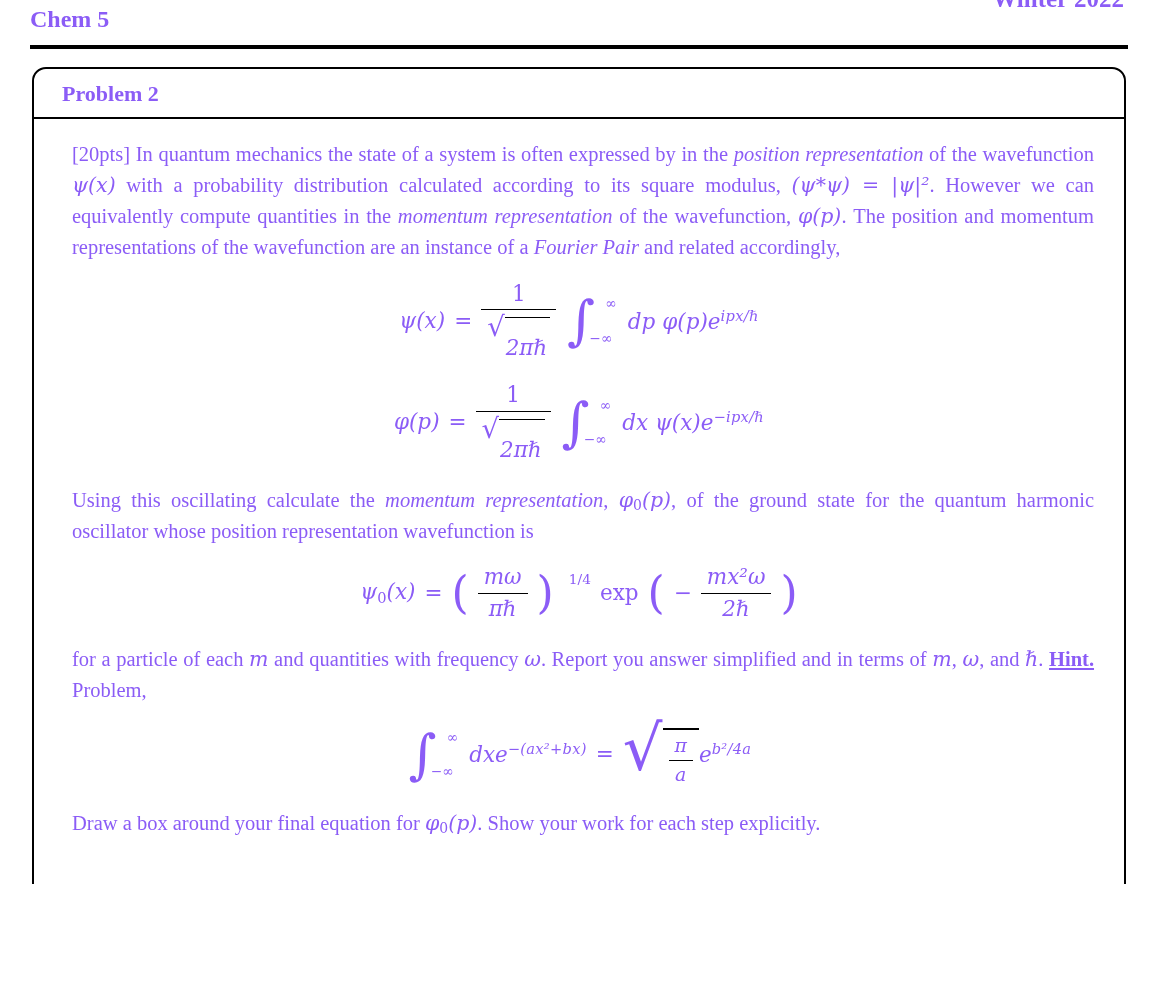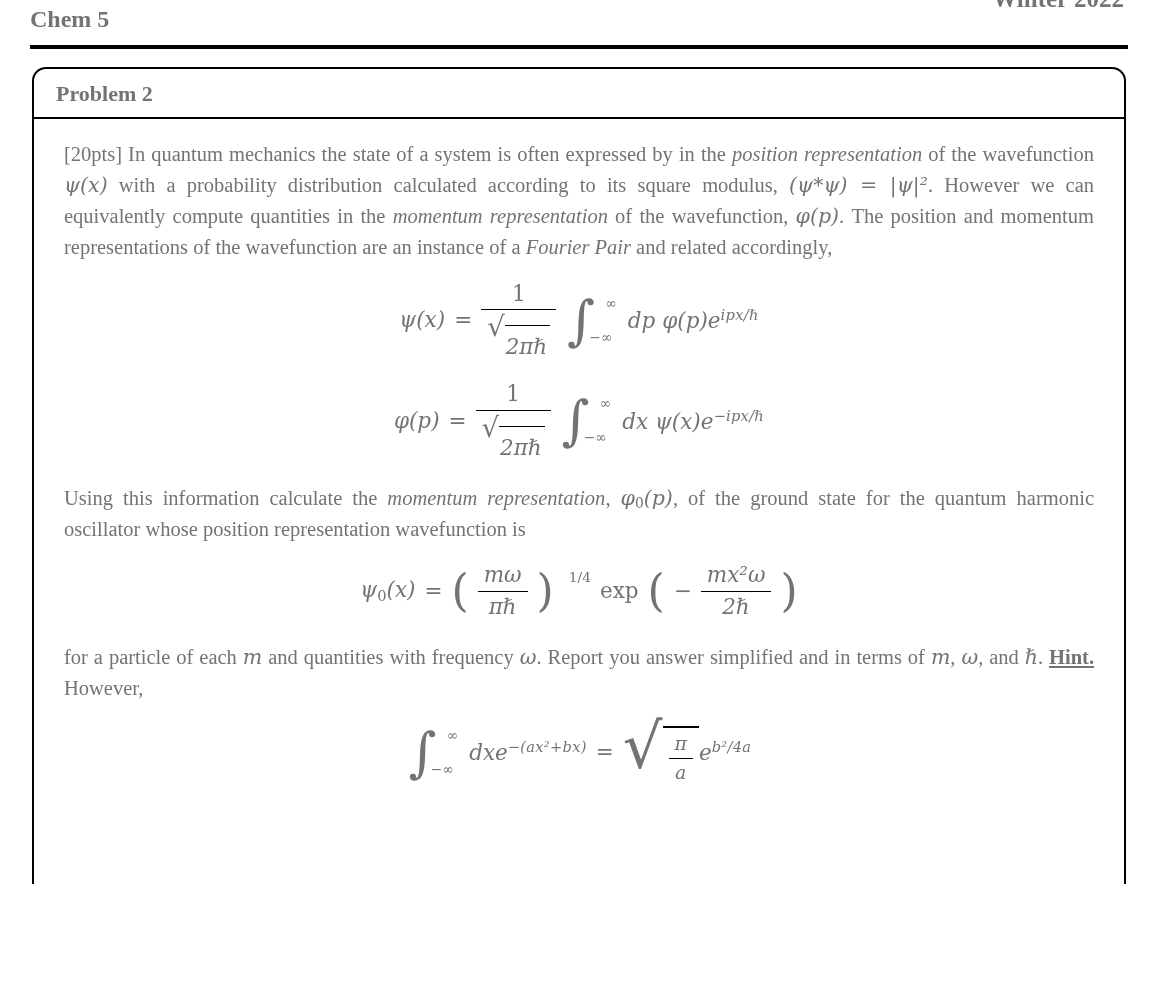--- a/index.html
+++ b/index.html
@@ -1,41 +1,41 @@
 <!DOCTYPE html>
 <html><head>
 <meta charset="utf-8">
 <style>
   * { margin:0; padding:0; box-sizing:border-box; }
   html,body { width:1160px; height:992px; background:#ffffff; overflow:hidden; }
   .page { position:relative; width:1160px; height:884px; overflow:hidden;
-          font-family:"Liberation Serif","DejaVu Serif",serif; color:#737373; }
+          font-family:"Liberation Serif","DejaVu Serif",serif; color:#8b5cf6; }
   .term  { position:absolute; top:-15px; right:36px; font-weight:bold; font-size:25px; }
   .course{ position:absolute; top:6px;  left:30px;  font-weight:bold; font-size:24px; }
   .hrule { position:absolute; top:45px; left:30px; width:1098px; height:4px; background:#000; }
   .pbox  { position:absolute; top:67px; left:32px; width:1094px; height:960px;
            border:2px solid #000; border-radius:14px; background:#fff; }
-  .ptitle{ font-size:22px; font-weight:bold; padding:12px 22px 10px; border-bottom:2px solid #000; }
+  .ptitle{ font-size:22px; font-weight:bold; padding:12px 28px 10px; border-bottom:2px solid #000; }
   .pbody { padding:20px 30px 0; font-size:20.5px; line-height:1.52; text-align:justify; }
-  p.para { margin:0 0 4px 0; }
+  p.para { margin:0 0 4px 8px; }
   .it { font-style:italic; }
   .bold { font-weight:bold;text-decoration:underline; }
   .m  { font-family:"DejaVu Serif","DejaVu Sans",serif; font-style:italic; }
   .mu { font-family:"DejaVu Serif","DejaVu Sans",serif; font-style:normal; }
   .sb { font-size:0.68em; vertical-align:-0.25em; font-style:normal; }
   .sup{ font-size:0.68em; vertical-align:0.58em; letter-spacing:0.3px; }
   .eq { display:flex; justify-content:center; align-items:center; gap:9px;
         margin:18px 0 22px; font-size:21.5px; line-height:1.15; }
   .grp { white-space:nowrap; }
   .frac { display:inline-flex; flex-direction:column; align-items:stretch; text-align:center; }
   .frac .num { border-bottom:1.6px solid #000; padding:0 6px 3px; }
   .frac .den { display:flex; justify-content:center; padding:3px 6px 0; }
   .radexpr { display:inline-flex; align-items:flex-start; }
   .radsign { font-size:1.28em; line-height:0.95; }
-  .radarg  { border-top:1.6px solid #000; padding:9px 3px 0 1px; margin-top:12px; }
+  .radarg  { border-top:1.6px solid #000; padding:18px 3px 0 1px; margin-top:4px; }
   .intgrp { display:inline-flex; align-items:center; margin:0 2px; }
   .intsign{ font-size:2.5em; line-height:1; }
   .lims { display:inline-flex; flex-direction:column; justify-content:space-between;
           height:54px; font-size:0.64em; margin-left:1px; padding:2px 0; }
   .lim-up { margin-left:9px; }
   .lim-lo { margin-left:-7px; }
   .paren { font-size:2.05em; line-height:1; font-family:"DejaVu Serif",serif; font-style:normal; }
   .pow { font-size:0.64em; vertical-align:1.8em; margin-left:15px; }
   .cluster { display:inline-flex; align-items:center; }
   .bigradsign { font-size:2.9em; line-height:0.8; }
@@ -95,42 +95,42 @@
         <span class="intgrp">
           <span class="intsign mu">∫</span>
           <span class="lims">
               <span class="lim-up mu">∞</span>
               <span class="lim-lo mu">−∞</span>
             </span>
         </span>
         <span class="grp"><span class="m">dx ψ(x)e</span><span class="m sup">−ipx/ℏ</span></span>
       </div>
 
-      <p class="para"><span>Using this information calculate the </span><span class="it">momentum representation</span><span>, </span><span class="grp"><span class="m">φ</span><span class="sb mu">0</span><span class="m">(p)</span></span><span>, of the ground state for the quantum harmonic oscillator whose position representation wavefunction is</span></p>
+      <p class="para"><span>Using this oscillating calculate the </span><span class="it">momentum representation</span><span>, </span><span class="grp"><span class="m">φ</span><span class="sb mu">0</span><span class="m">(p)</span></span><span>, of the ground state for the quantum harmonic oscillator whose position representation wavefunction is</span></p>
 
       <div class="eq">
         <span class="grp"><span class="m">ψ</span><span class="sb mu">0</span><span class="m">(x)</span></span>
         <span class="mu">=</span>
         <span class="paren">(</span>
         <span class="frac">
           <span class="num m">mω</span>
           <span class="den m">πℏ</span>
         </span>
         <span class="grp"><span class="paren">)</span><span class="mu pow">1/4</span></span>
         <span class="mu">exp</span>
         <span class="paren">(</span>
         <span class="mu">−</span>
         <span class="frac">
           <span class="num m">mx²ω</span>
           <span class="den m">2ℏ</span>
         </span>
         <span class="paren">)</span>
       </div>
 
-      <p class="para"><span>for a particle of each </span><span class="m">m</span><span> and quantities with frequency </span><span class="m">ω</span><span>. Report you answer simplified and in terms of </span><span class="m">m</span><span>, </span><span class="m">ω</span><span>, and </span><span class="m">ℏ</span><span>. </span><span class="bold">Hint.</span><span> However,</span></p>
+      <p class="para"><span>for a particle of each </span><span class="m">m</span><span> and quantities with frequency </span><span class="m">ω</span><span>. Report you answer simplified and in terms of </span><span class="m">m</span><span>, </span><span class="m">ω</span><span>, and </span><span class="m">ℏ</span><span>. </span><span class="bold">Hint.</span><span> Problem,</span></p>
 
       <div class="eq">
         <span class="intgrp">
           <span class="intsign mu">∫</span>
           <span class="lims">
               <span class="lim-up mu">∞</span>
               <span class="lim-lo mu">−∞</span>
             </span>
         </span>
         <span class="grp"><span class="m">dxe</span><span class="m sup">−(ax²+bx)</span></span>
@@ -140,16 +140,17 @@
               <span class="bigradsign mu">√</span>
               <span class="bigradarg"><span class="frac">
                   <span class="num m">π</span>
                   <span class="den m">a</span>
                 </span></span>
             </span>
           <span class="grp"><span class="m">e</span><span class="m sup">b²/4a</span></span>
         </span>
       </div>
 
+      <p class="para"><span>Draw a box around your final equation for </span><span class="grp"><span class="m">φ</span><span class="sb mu">0</span><span class="m">(p)</span></span><span>. Show your work for each step explicitly.</span></p>
 
     </div>
   </div>
 </div>
 
 </body></html>

